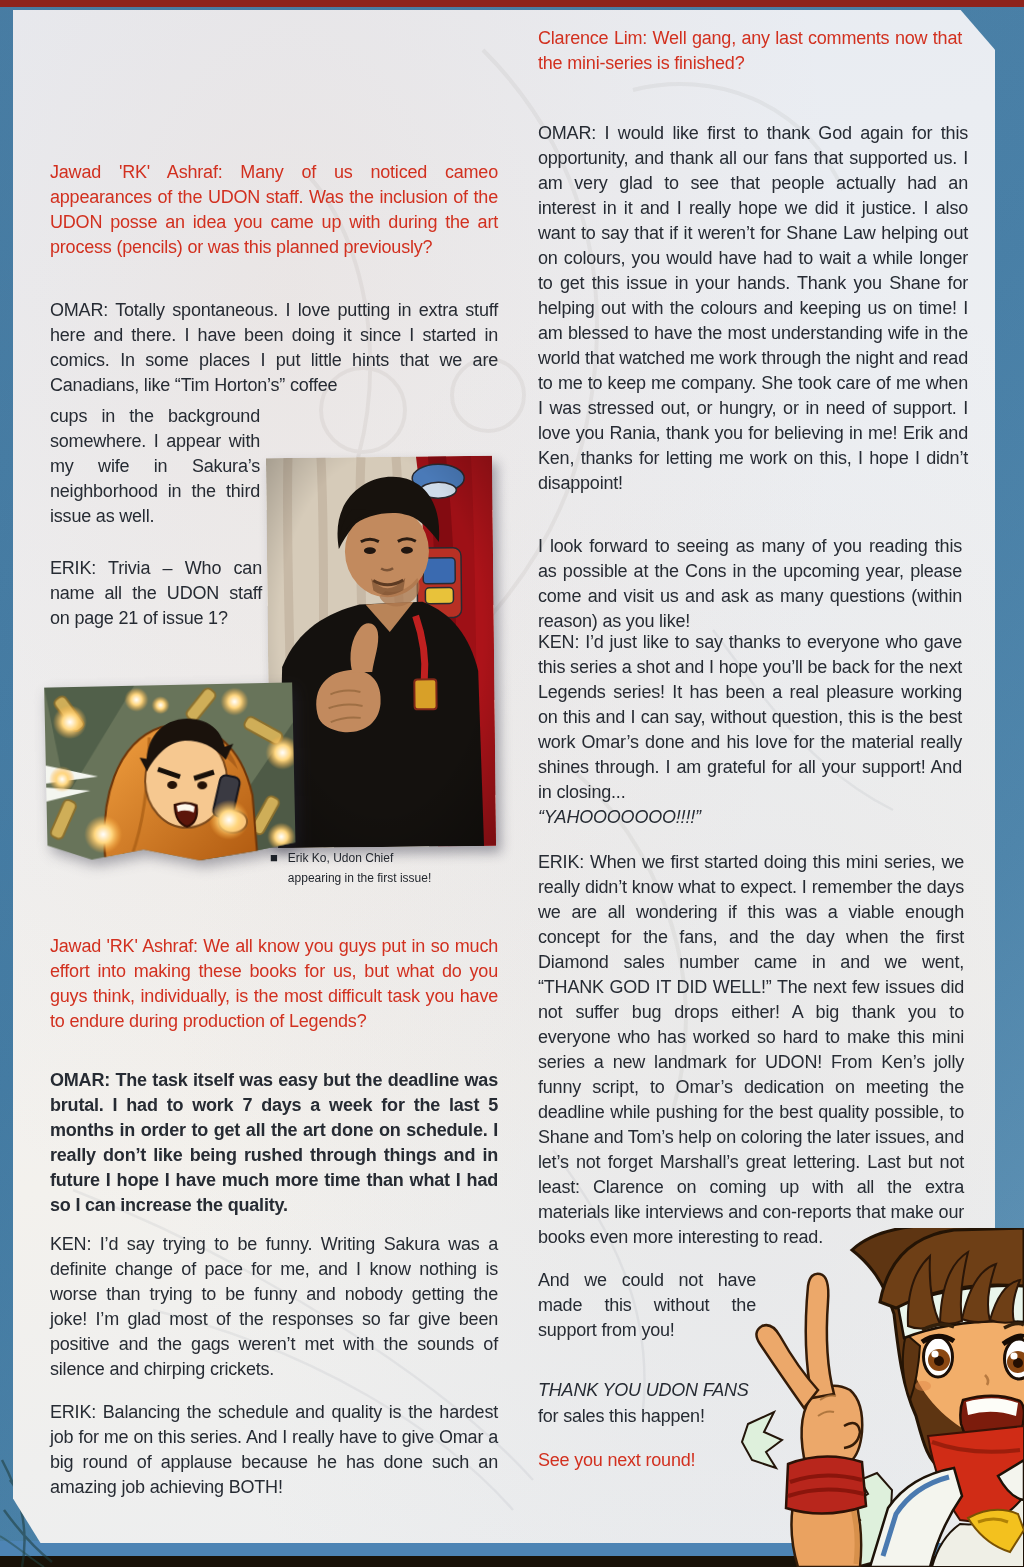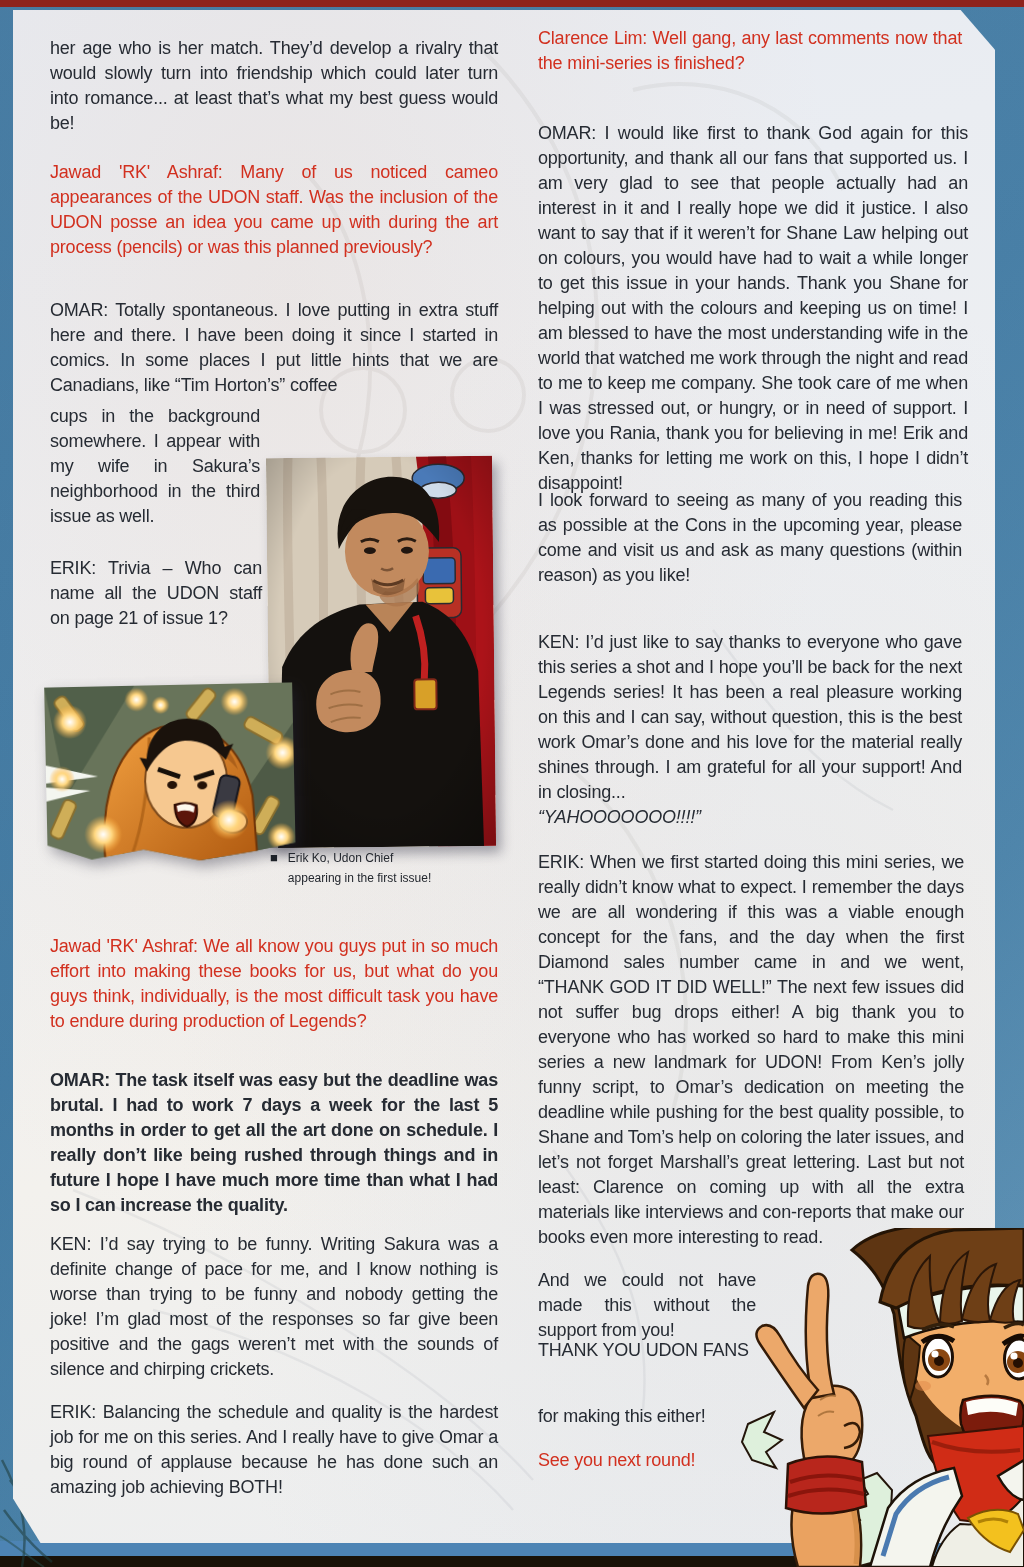--- a/index.html
+++ b/index.html
@@ -36,25 +36,25 @@
   .lc-omarn   {left:37px;top:394px;width:210px;}
   .lc-trivia  {left:37px;top:546px;width:212px;}
   .lc-qdiff   {left:37px;top:924px;width:448px;}
   .lc-task    {left:37px;top:1058px;width:448px;font-weight:bold;}
   .lc-ken     {left:37px;top:1222px;width:448px;}
   .lc-erik    {left:37px;top:1390px;width:448px;}
 
   
   .rc-qclar   {left:525px;top:16px;width:424px;}
   .rc-omar    {left:525px;top:111px;width:430px;letter-spacing:-0.3px;}
-  .rc-cons    {left:525px;top:478px;width:424px;}
+  .rc-cons    {left:525px;top:524px;width:424px;}
   .rc-ken     {left:525px;top:620px;width:424px;}
   .rc-erik    {left:525px;top:840px;width:426px;line-height:24.5px;letter-spacing:-0.35px;}
   .rc-support {left:525px;top:1258px;width:218px;}
-  .rc-thanks1 {left:525px;top:1328px;width:330px;font-size:21px;line-height:26px;text-align:left;}
+  .rc-thanks1 {left:525px;top:1368px;width:330px;font-size:21px;line-height:26px;text-align:left;font-style:italic;}
   .rc-thanks2 {left:525px;top:1394px;width:330px;text-align:left;}
   .rc-seeyou  {left:525px;top:1438px;width:330px;text-align:left;}
   .yahoo{display:block;text-align:left;font-style:italic;}
 
   .photo-erik{position:absolute;left:255px;top:447px;width:226px;height:390px;z-index:3;
     transform:rotate(-0.6deg);box-shadow:5px 7px 12px rgba(40,40,60,.38);}
   .comic-panel{position:absolute;left:33px;top:675px;width:248px;height:178px;z-index:4;
     transform:rotate(-1.2deg);filter:drop-shadow(4px 6px 7px rgba(40,40,60,.40));}
   .caption{position:absolute;left:257px;top:838px;width:235px;display:flex;gap:10px;z-index:5;}
   .caption .bullet{font-size:13px;line-height:20px;color:#1d2128;}
@@ -86,21 +86,20 @@
       <path d="M560,760 C640,830 700,960 660,1100"></path>
     </g>
     <g fill="none" stroke="#8d929e" stroke-width="2.5" opacity="0.12">
       <path d="M60,1180 C240,1250 430,1370 520,1470"></path>
       <path d="M140,1300 C300,1340 430,1420 500,1500"></path>
       <path d="M700,620 C760,700 800,760 880,800"></path>
       <path d="M540,1140 C600,1220 640,1300 630,1400"></path>
     </g>
   </svg>
 
-  <p class="lc-intro">her age who is her match.  They’d develop a rivalry that would slowly turn into friendship which could later turn into romance... at least that’s what my best guess would be!</p>
   <p class="lc-qcameo red">Jawad 'RK' Ashraf: Many of us noticed cameo appearances of the UDON staff. Was the inclusion of the UDON posse an idea you came up with during the art process (pencils) or was this planned previously?</p>
   <p class="lc-omarw">OMAR: Totally spontaneous. I love putting in extra stuff here and there. I have been doing it since I started in comics. In some places I put little hints that we are Canadians, like “Tim Horton’s” coffee</p>
   <p class="lc-omarn">cups in the background somewhere. I appear with my wife in Sakura’s neighborhood in the third issue as well.</p>
   <p class="lc-trivia">ERIK: Trivia – Who can name all the UDON staff on page 21 of issue 1?</p>
   <p class="lc-qdiff red">Jawad 'RK' Ashraf: We all know you guys put in so much effort into making these books for us, but what do you guys think, individually, is the most difficult task you have to endure during production of Legends?</p>
   <p class="lc-task">OMAR: The task itself was easy but the deadline was brutal. I had to work 7 days a week for the last 5 months in order to get all the art done on schedule. I really don’t like being rushed through things and in future I hope I have much more time than what I had so I can increase the quality.</p>
   <p class="lc-ken">KEN: I’d say trying to be funny. Writing Sakura was a definite change of pace for me, and I know nothing is worse than trying to be funny and nobody getting the joke! I’m glad most of the responses so far give been positive and the gags weren’t met with the sounds of silence and chirping crickets.</p>
   <p class="lc-erik">ERIK: Balancing the schedule and quality is the hardest job for me on this series. And I really have to give Omar a big round of applause because he has done such an amazing job achieving BOTH!</p>
 
   <svg class="photo-erik" viewBox="0 0 226 392" preserveAspectRatio="none">
@@ -231,21 +230,21 @@
     <span class="cap-text"><span>Erik Ko, Udon Chief</span><br><span>appearing in the first issue!</span></span>
   </div>
 
   <p class="rc-qclar red">Clarence Lim: Well gang, any last comments now that the mini-series is finished?</p>
   <p class="rc-omar">OMAR: I would like first to thank God again for this opportunity, and thank all our fans that supported us. I am very glad to see that people actually had an interest in it and I really hope we did it justice. I also want to say that if it weren’t for Shane Law helping out on colours, you would have had to wait a while longer to get this issue in your hands. Thank you Shane for helping out with the colours and keeping us on time! I am blessed to have the most understanding wife in the world that watched me work through the night and read to me to keep me company. She took care of me when I was stressed out, or hungry, or in need of support. I love you Rania, thank you for believing in me! Erik and Ken, thanks for letting me work on this, I hope I didn’t disappoint!</p>
   <p class="rc-cons">I look forward to seeing as many of you reading this as possible at the Cons in the upcoming year, please come and visit us and ask as many questions (within reason) as you like!</p>
   <p class="rc-ken"><span>KEN: I’d just like to say thanks to everyone who gave this series a shot and I hope you’ll be back for the next Legends series!  It has been a real pleasure working on this and I can say, without question, this is the best work Omar’s done and his love for the material really shines through.  I am grateful for all your support!  And in closing...</span><span class="yahoo">“YAHOOOOOOO!!!!”</span></p>
   <p class="rc-erik">ERIK: When we first started doing this mini series, we really didn’t know what to expect. I remember the days we are all wondering if this was a viable enough concept for the fans, and the day when the first Diamond sales number came in and we went, “THANK GOD IT DID WELL!” The next few issues did not suffer bug drops either! A big thank you to everyone who has worked so hard to make this mini series a new landmark for UDON! From Ken’s jolly funny script, to Omar’s dedication on meeting the deadline while pushing for the best quality possible, to Shane and Tom’s help on coloring the later issues, and let’s not forget Marshall’s great lettering. Last but not least: Clarence on coming up with all the extra materials like interviews and con-reports that make our books even more interesting to read.</p>
   <p class="rc-support">And we could not have made this without the support from you!</p>
   <p class="rc-thanks1">THANK YOU UDON FANS</p>
-  <p class="rc-thanks2">for making this either!</p>
+  <p class="rc-thanks2">for sales this happen!</p>
   <p class="rc-seeyou red">See you next round!</p>
 </div>
 
 <svg class="sakura" viewBox="0 0 322 339" preserveAspectRatio="none">
 
   <polygon points="175,245 158,252 166,266 146,278 158,292 136,306 146,320 126,334 154,339 180,332 188,300 190,262" fill="#def0dc" stroke="#23150a" stroke-width="2"></polygon>
   <polygon points="46,196 72,184 62,204 80,212 64,224 74,240 50,232 40,214" fill="#def0dc" stroke="#23150a" stroke-width="2"></polygon>
 
   <path d="M150,22 C180,-6 240,-8 322,4 L322,244 C306,236 300,244 294,236 C286,246 276,232 270,242 C258,250 250,232 240,240 C226,236 220,210 214,188 C200,158 196,120 192,86 C182,54 168,36 150,22 Z" fill="#5e3512" stroke="#241405" stroke-width="3"></path>
 

